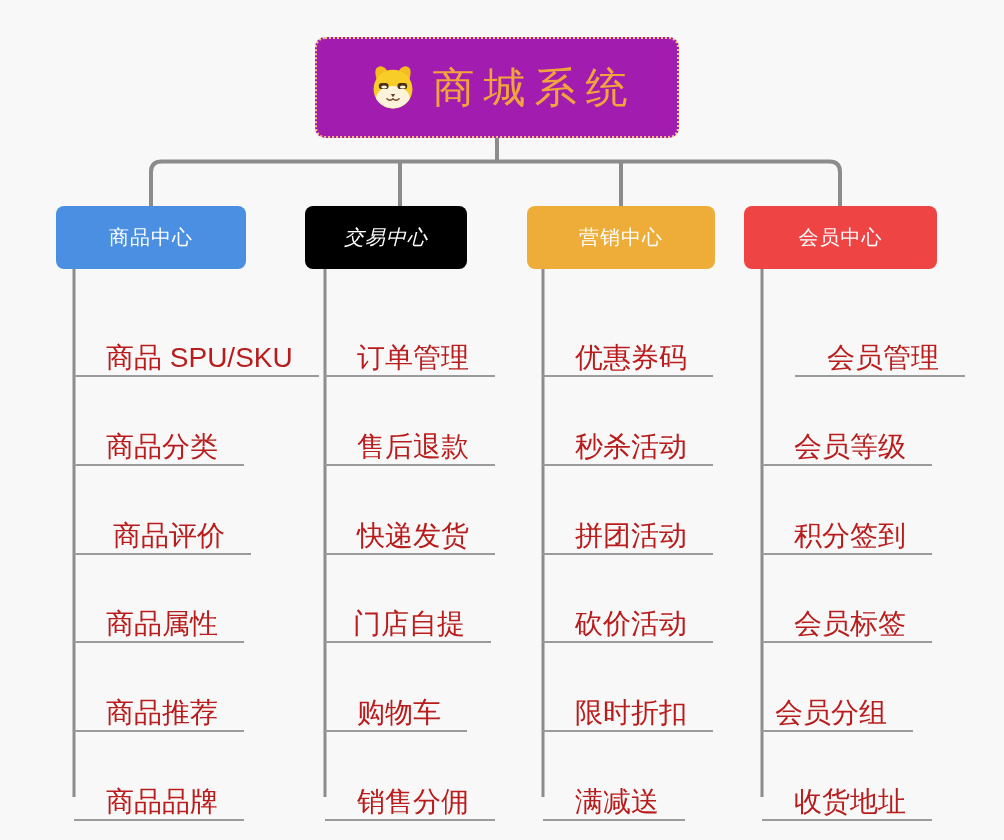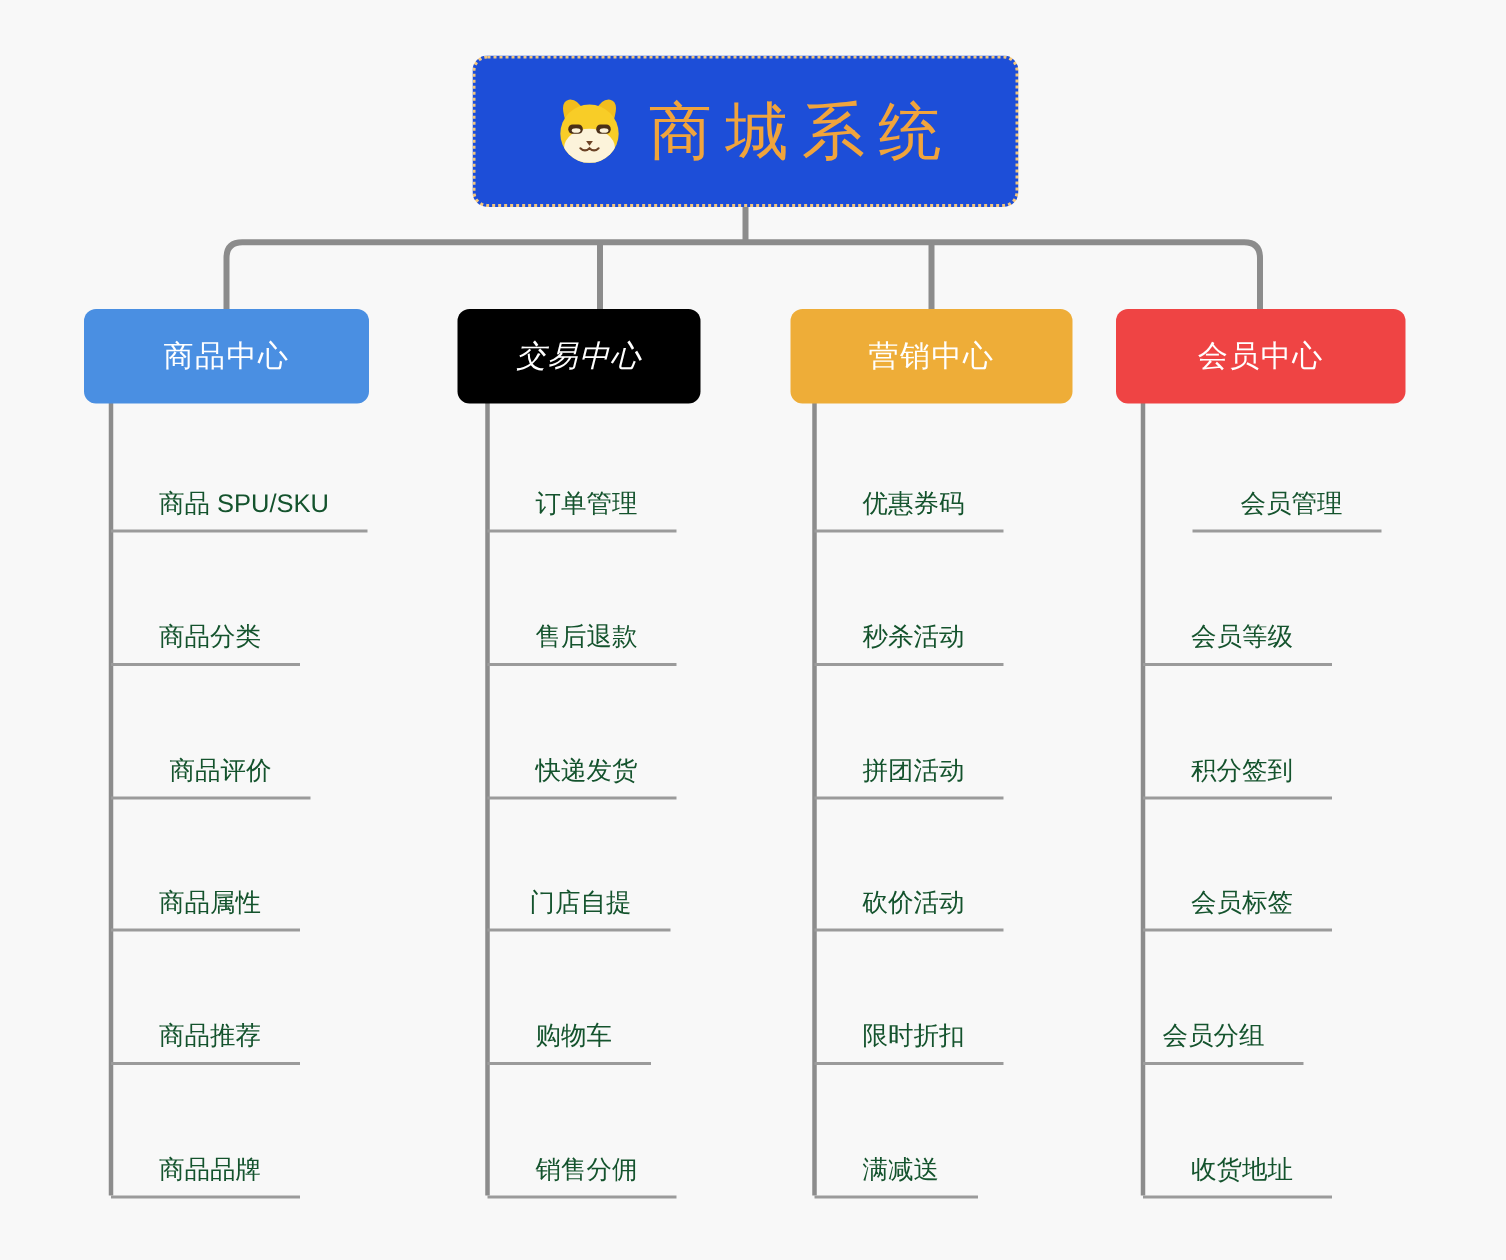--- a/index.html
+++ b/index.html
@@ -8,21 +8,21 @@
     background:#f8f8f8;
     font-family:"Liberation Sans", sans-serif;
     position:relative;
     overflow:hidden;
   }
   #canvas{position:absolute;inset:0;}
   #connectors{position:absolute;left:0;top:0;pointer-events:none;}
   
   #root-node{
     position:absolute;left:315px;top:37px;width:364px;height:101px;
-    background:#1d4ed8;
+    background:#a21caf;
     border:2px dotted #f3c77c;
     border-radius:10px;
     box-sizing:border-box;
     display:flex;align-items:center;justify-content:center;
     gap:14px;
     cursor:pointer;
   }
   .root-icon{display:flex;align-items:center;}
   .root-title{
     font-size:42px;
@@ -39,26 +39,27 @@
     color:#ffffff;
     font-size:20px;
     letter-spacing:1px;
     box-sizing:border-box;
     cursor:pointer;
   }
   
   .leaf{
     position:absolute;
     white-space:nowrap;
-    font-size:17px;
+    font-size:28px;
     line-height:26px;
-    color:#14532d;
+    color:#b91c1c;
     padding:0 26px 4px 32px;
     border-bottom:2px solid #9b9b9b;
     cursor:pointer;
+    margin-top:22px;
   }
 </style>
 </head>
 <body>
 
 <div id="canvas">
 
   <svg id="connectors" width="1004" height="840">
       <path d="M497 137 V161.5" stroke="#8c8c8c" stroke-width="4" fill="none"></path>
       <path d="M151 206 V172 Q151 161.5 161.5 161.5 H829.5 Q840 161.5 840 172 V206" stroke="#8c8c8c" stroke-width="4" fill="none"></path>

